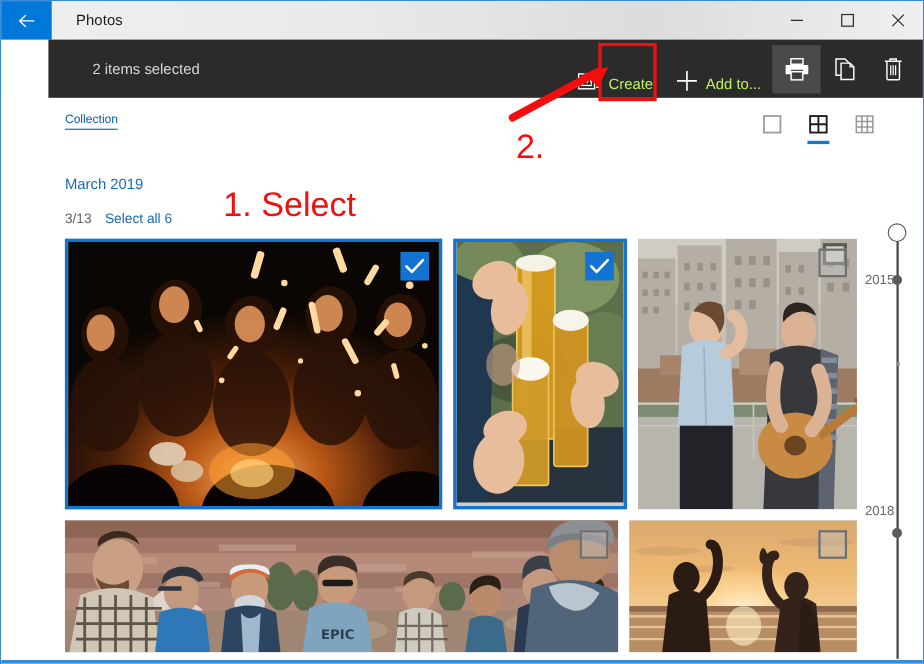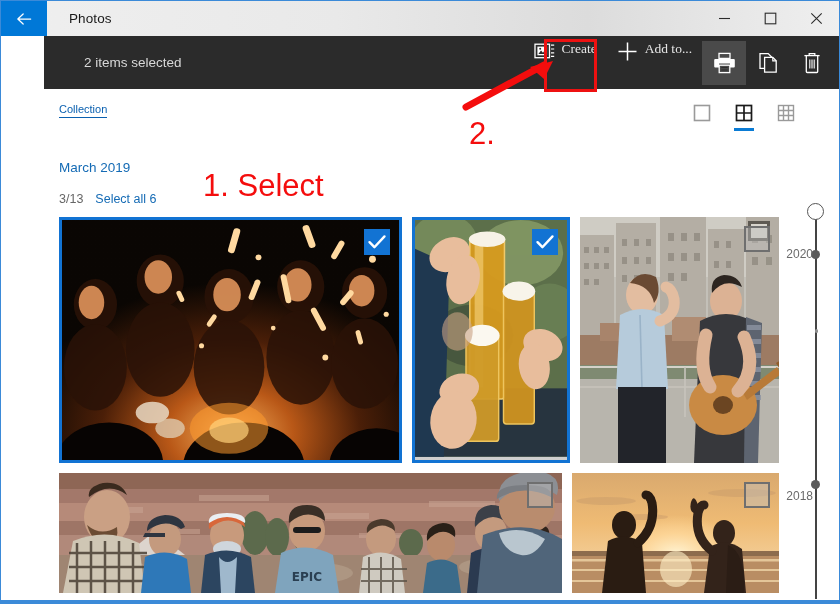--- a/index.html
+++ b/index.html
@@ -58,23 +58,23 @@
   }
   .sel-count {
     margin-left: 40px;
     font-size: 13.5px;
     color: #d8d8d8;
   }
   .cmd-group {
     margin-left: auto; display: flex; align-items: center; height: 53px;
   }
   .cmd-item {
-    display: flex; align-items: flex-start; gap: 7px;
+    display: flex; align-items: flex-end; gap: 7px;
     height: 43px; padding: 0 10px;
-    color: #e5e5e5; font-size: 13.5px; font-family: Liberation Serif, serif;
+    color: #bef264; font-size: 13.5px;
   }
   .cmd-icon-only {
     width: 44px; height: 44px;
     display: flex; align-items: center; justify-content: center;
   }
   .cmd-icon-only.active { background: #4a4a4a; }
   .cancel-btn {
     background: #4a4a4a;
     height: 36px; min-width: 106px;
     display: flex; align-items: center; justify-content: center;
@@ -662,24 +662,24 @@
         <div class="chk off"></div>
       </div>
 
     </div>
   </div>
 
   <div class="timeline">
     <div class="tl-line"></div>
     <div class="tl-thumb"></div>
     <div class="tl-dot" style="top:161px;"></div>
-    <div class="tl-year" style="top:158px;">2020</div>
+    <div class="tl-year" style="top:158px;">2015</div>
     <div class="tl-dot mini" style="top:240px;"></div>
     <div class="tl-dot" style="top:391px;"></div>
-    <div class="tl-year" style="top:400px;">2018</div>
+    <div class="tl-year" style="top:368px;">2018</div>
   </div>
 
   <div class="anno-box" style="left:543px; top:38px; width:53px; height:53px;"></div>
 
   <svg class="anno-arrow" style="left:455px; top:60px; width:120px; height:50px;" viewBox="0 0 120 50">
     <path d="M10 46 L88 4" stroke="#f40d0d" stroke-width="7" stroke-linecap="round"></path>
     <path d="M97 0 L74 6 L88 18 Z" fill="#f40d0d"></path>
   </svg>
 
   <div class="anno-text" style="left:468px; top:115px; font-size:31px;">2.</div>

